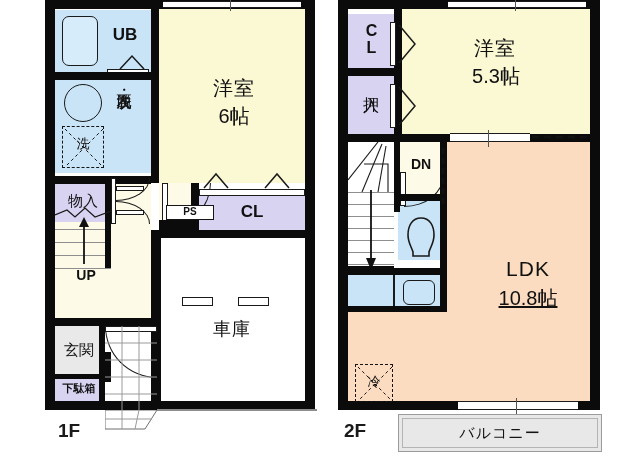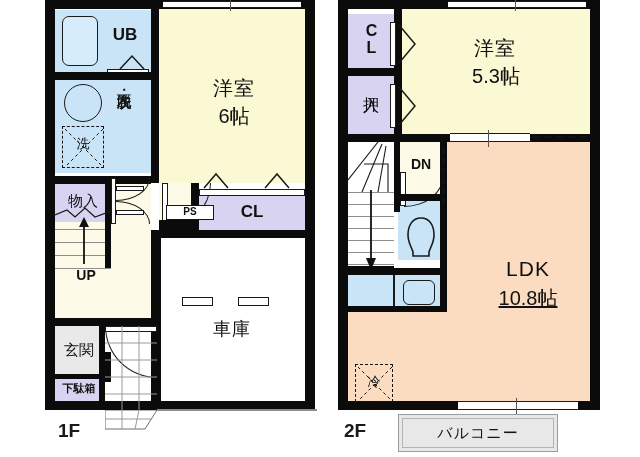--- a/index.html
+++ b/index.html
@@ -373,21 +373,21 @@
           <line x1="36" y1="2" x2="2" y2="36" stroke="#141414" stroke-width="1" stroke-dasharray="3,3"></line>
         </svg>
       </div>
     </div>
     <div class="lbl" style="left:360px; top:375px; width:28px; font-size:13px;">冷</div>
 
     <div class="window" style="left:458px; top:401px; width:120px; height:9px;">
       <div class="tick" style="left:58px; top:-4px; width:1.4px; height:24px;"></div>
     </div>
 
-    <div class="balcony" style="left:398px; top:414px; width:160px; height:38px;">
+    <div class="balcony" style="left:398px; top:414px; width:204px; height:38px;">
       <div class="inner"></div>
       <div class="txt">バルコニー</div>
     </div>
 
     <div class="floortag" style="left:344px; top:420px;">2F</div>
   </div>
 
 </div>
 
 </body></html>

